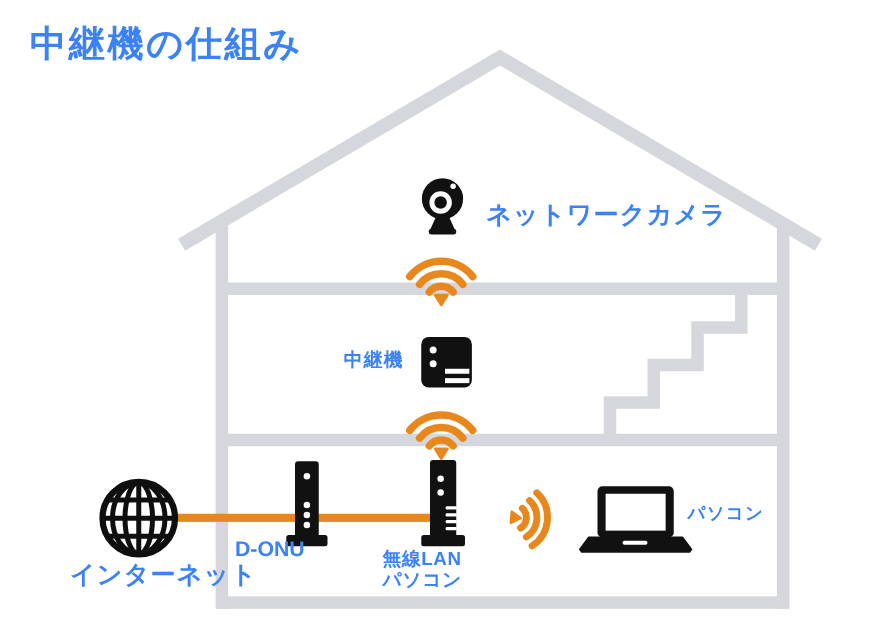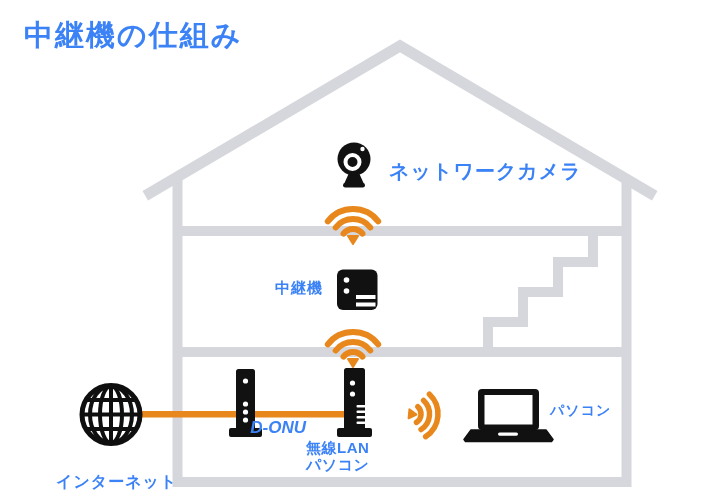--- a/index.html
+++ b/index.html
@@ -8,22 +8,22 @@
     font-family:"Liberation Sans","DejaVu Sans",sans-serif;
   }
   svg{position:absolute;left:0;top:0;}
   .label{
     position:absolute;font-weight:bold;color:#3b82f6;white-space:nowrap;
     font-family:"Liberation Sans","DejaVu Sans",sans-serif;
   }
   #title{left:24px;top:16px;font-size:29px;font-weight:900;letter-spacing:2px;}
   #camera-label{left:389px;top:158px;font-size:20px;letter-spacing:1px;}
   #repeater-label{left:275px;top:279px;font-size:15px;letter-spacing:1px;}
-  #internet-label{left:56px;top:472px;width:110px;text-align:center;font-size:16px;letter-spacing:1px;}
-  #onu-label{left:188px;top:418px;width:118px;text-align:right;line-height:1.12;font-style:italic;}
+  #internet-label{left:56px;top:446px;width:110px;text-align:center;font-size:20px;letter-spacing:1px;}
+  #onu-label{left:188px;top:430px;width:118px;text-align:left;line-height:1.12;}
   #onu-label .l1{font-size:17px;display:block;}
   #onu-label .l2{font-size:12px;display:block;letter-spacing:0.5px;}
   #router-label{left:306px;top:439px;width:100px;line-height:1.15;}
   #router-label span{font-size:15px;display:block;letter-spacing:0.5px;}
   #pc-label{left:550px;top:402px;font-size:14px;letter-spacing:1px;}
 </style>
 </head>
 <body>
 
 <div id="canvas">

